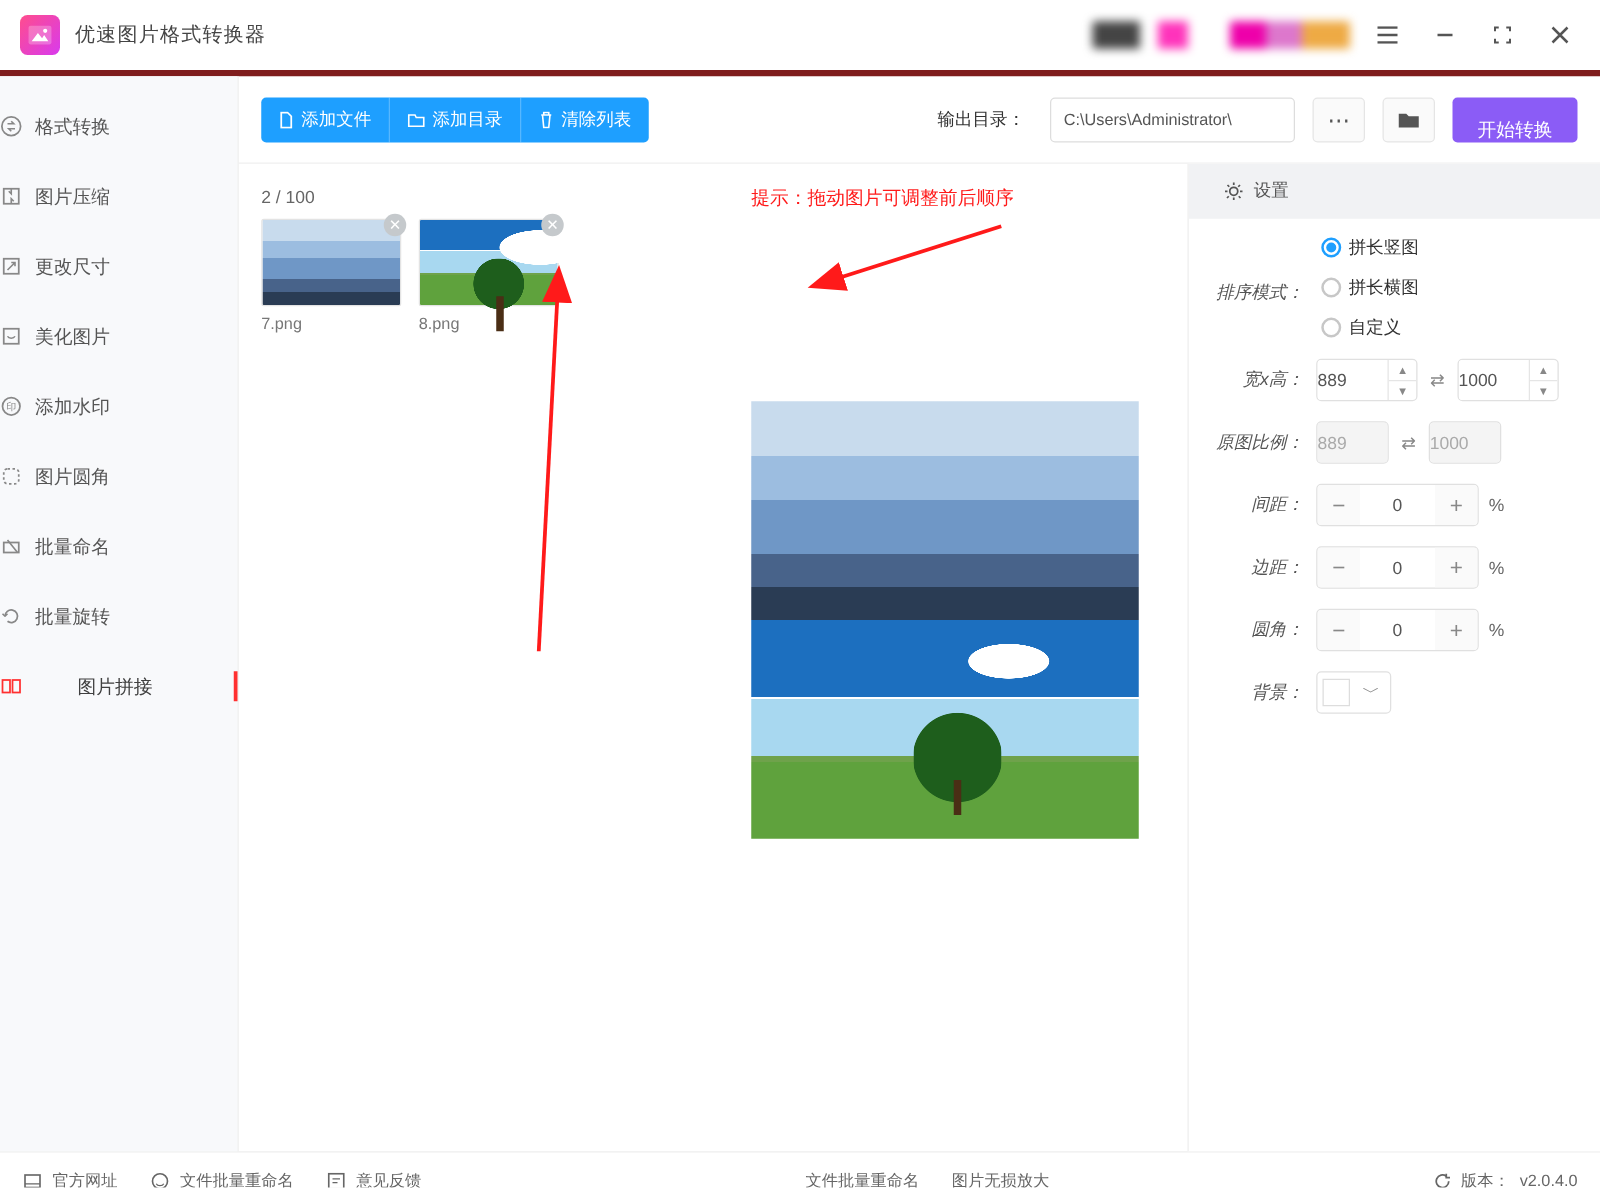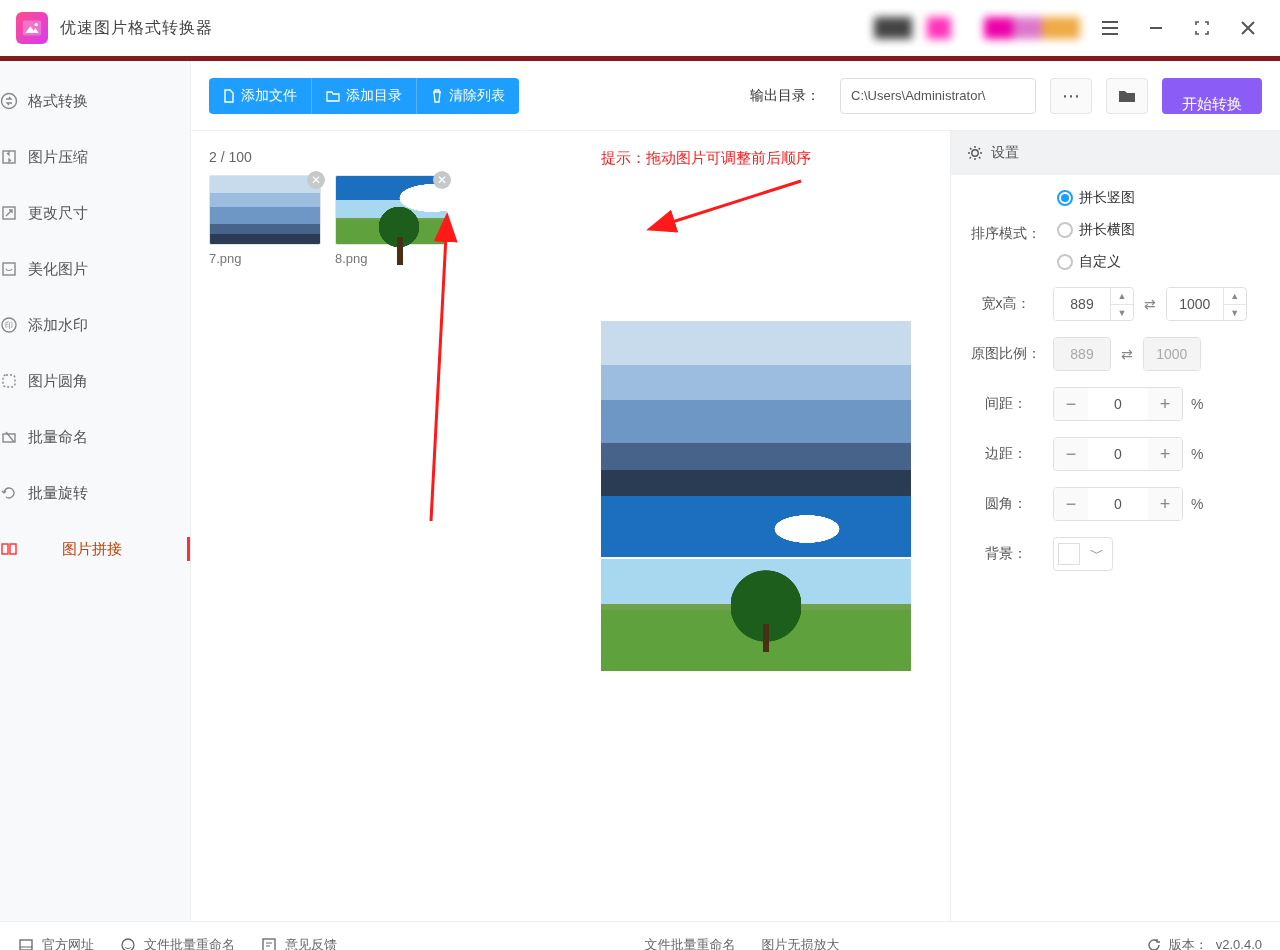--- a/index.html
+++ b/index.html
@@ -10,21 +10,21 @@
   .app-title { font-size: 16px; color: #444; letter-spacing: 1px; }
   .tb-spacer { flex: 1; }
   .tb-right { display: flex; align-items: center; gap: 14px; }
   .blurbox { width: 96px; height: 22px; background: repeating-linear-gradient(90deg,#7a6,#7a6 6px,#c95 6px,#c95 12px); filter: blur(4px); border-radius: 2px; }
   .blurbox.b1 { background: linear-gradient(90deg,#444 0 40%, #fff 40% 55%, #f3b 55% 80%, #fff 80%); }
   .blurbox.b2 { background: linear-gradient(90deg,#e0a 0 30%,#d7c 30% 60%,#ea4 60% 100%); }
   .win-ctrl { width: 32px; height: 32px; display: flex; align-items: center; justify-content: center; color: #555; cursor: pointer; }
   .main { display: flex; height: calc(100% - 90px); }
   .sidebar { width: 190px; background: #f8f9fb; padding-top: 12px; }
   .side-item { display: flex; align-items: center; gap: 10px; height: 56px; color: #555; cursor: pointer; position: relative; font-size: 15px; }
-  .side-item.active { color: #c2410c; gap: 44px; }
+  .side-item.active { color: #404040; gap: 44px; }
   .side-item.active::after { content: ""; position: absolute; right: 0; top: 16px; width: 3px; height: 24px; background: #ff3030; }
   .side-icon { width: 18px; height: 18px; display: inline-flex; align-items: center; justify-content: center; }
   .workspace { flex: 1; display: flex; flex-direction: column; border-left: 1px solid #eee; }
   .toolbar { height: 70px; display: flex; align-items: center; padding: 0 18px; gap: 14px; border-bottom: 1px solid #f0f0f0; }
   .btn-group { display: flex; background: #1e9fff; border-radius: 4px; overflow: hidden; }
   .btn-group .tbtn { color: #fff; font-size: 14px; height: 36px; padding: 0 14px; display: flex; align-items: center; gap: 6px; cursor: pointer; }
   .btn-group .tbtn + .tbtn { border-left: 1px solid rgba(255,255,255,.25); }
   .tb-flex { flex: 1; }
   .out-label { color: #333; margin-right: 6px; }
   .out-path { width: 196px; height: 36px; border: 1px solid #ddd; border-radius: 4px; padding: 0 10px; color: #555; font-size: 13px; }
@@ -36,32 +36,32 @@
   .hint-text { color: #ff1a1a; position: absolute; left: 390px; top: 18px; font-size: 15px; margin-left: 20px; }
   .thumbs { display: flex; gap: 14px; }
   .thumb { position: relative; width: 112px; }
   .thumb-img { width: 112px; height: 70px; border: 1px solid #e3e3e3; border-radius: 2px; }
   .thumb .close { position: absolute; top: -4px; right: -4px; width: 18px; height: 18px; background: #c5c9cc; border-radius: 50%; color: #fff; display: flex; align-items: center; justify-content: center; font-size: 12px; cursor: pointer; }
   .thumb-name { font-size: 13px; color: #777; margin-top: 6px; }
   .preview { position: absolute; left: 410px; top: 190px; width: 310px; }
   .preview .pimg { width: 310px; height: 175px; }
   .arrow-svg { position: absolute; left: 200px; top: 20px; pointer-events: none; }
   .settings { width: 330px; border-left: 1px solid #eee; background: #fff; }
-  .sett-header { height: 44px; background: #f1f2f4; display: flex; align-items: center; padding: 0 16px; gap: 8px; color: #555; }
+  .sett-header { height: 44px; background: #f1f2f4; display: flex; align-items: center; padding: 0 28px; gap: 8px; color: #555; }
   .sett-body { padding: 14px 18px; display: flex; flex-direction: column; gap: 16px; }
   .row { display: flex; align-items: center; gap: 10px; }
-  .row-label { width: 74px; text-align: center; color: #555; font-size: 14px; }
+  .row-label { width: 74px; text-align: right; color: #555; font-size: 14px; font-style: italic; }
   .row-ctrls { flex: 1; display: flex; align-items: center; gap: 8px; }
   .radio-list { display: flex; flex-direction: column; gap: 14px; align-items: flex-start; padding-left: 4px; }
   .radio { display: flex; align-items: center; gap: 6px; cursor: pointer; }
   .radio .bullet { width: 16px; height: 16px; border: 2px solid #c7c7c7; border-radius: 50%; display: inline-flex; align-items: center; justify-content: center; }
   .radio.checked .bullet { border-color: #1e9fff; }
   .radio.checked .bullet::after { content: ""; width: 8px; height: 8px; background: #1e9fff; border-radius: 50%; }
   .numfield { display: flex; align-items: center; height: 34px; border: 1px solid #e0e0e0; border-radius: 4px; overflow: hidden; background: #fff; }
-  .numfield input { width: 56px; border: none; text-align: center; font-size: 14px; color: #555; height: 100%; outline: none; }
+  .numfield input { width: 56px; border: none; font-size: 14px; color: #555; height: 100%; outline: none; }
   .numfield.disabled { background: #f4f4f4; }
   .numfield.disabled input { background: #f4f4f4; color: #aaa; }
   .spinner { display: flex; flex-direction: column; border-left: 1px solid #e5e5e5; }
   .spinner span { width: 22px; height: 17px; display: flex; align-items: center; justify-content: center; font-size: 9px; cursor: pointer; color: #888; }
   .spinner span + span { border-top: 1px solid #e5e5e5; }
   .swap-icon { color: #888; padding: 0 2px; }
   .stepper { display: flex; align-items: center; height: 34px; border: 1px solid #e0e0e0; border-radius: 4px; overflow: hidden; }
   .stepper button { width: 34px; height: 100%; border: none; background: #fafafa; font-size: 18px; color: #888; cursor: pointer; }
   .stepper input { width: 60px; border: none; text-align: center; font-size: 14px; color: #555; outline: none; }
   .pct { color: #666; }

